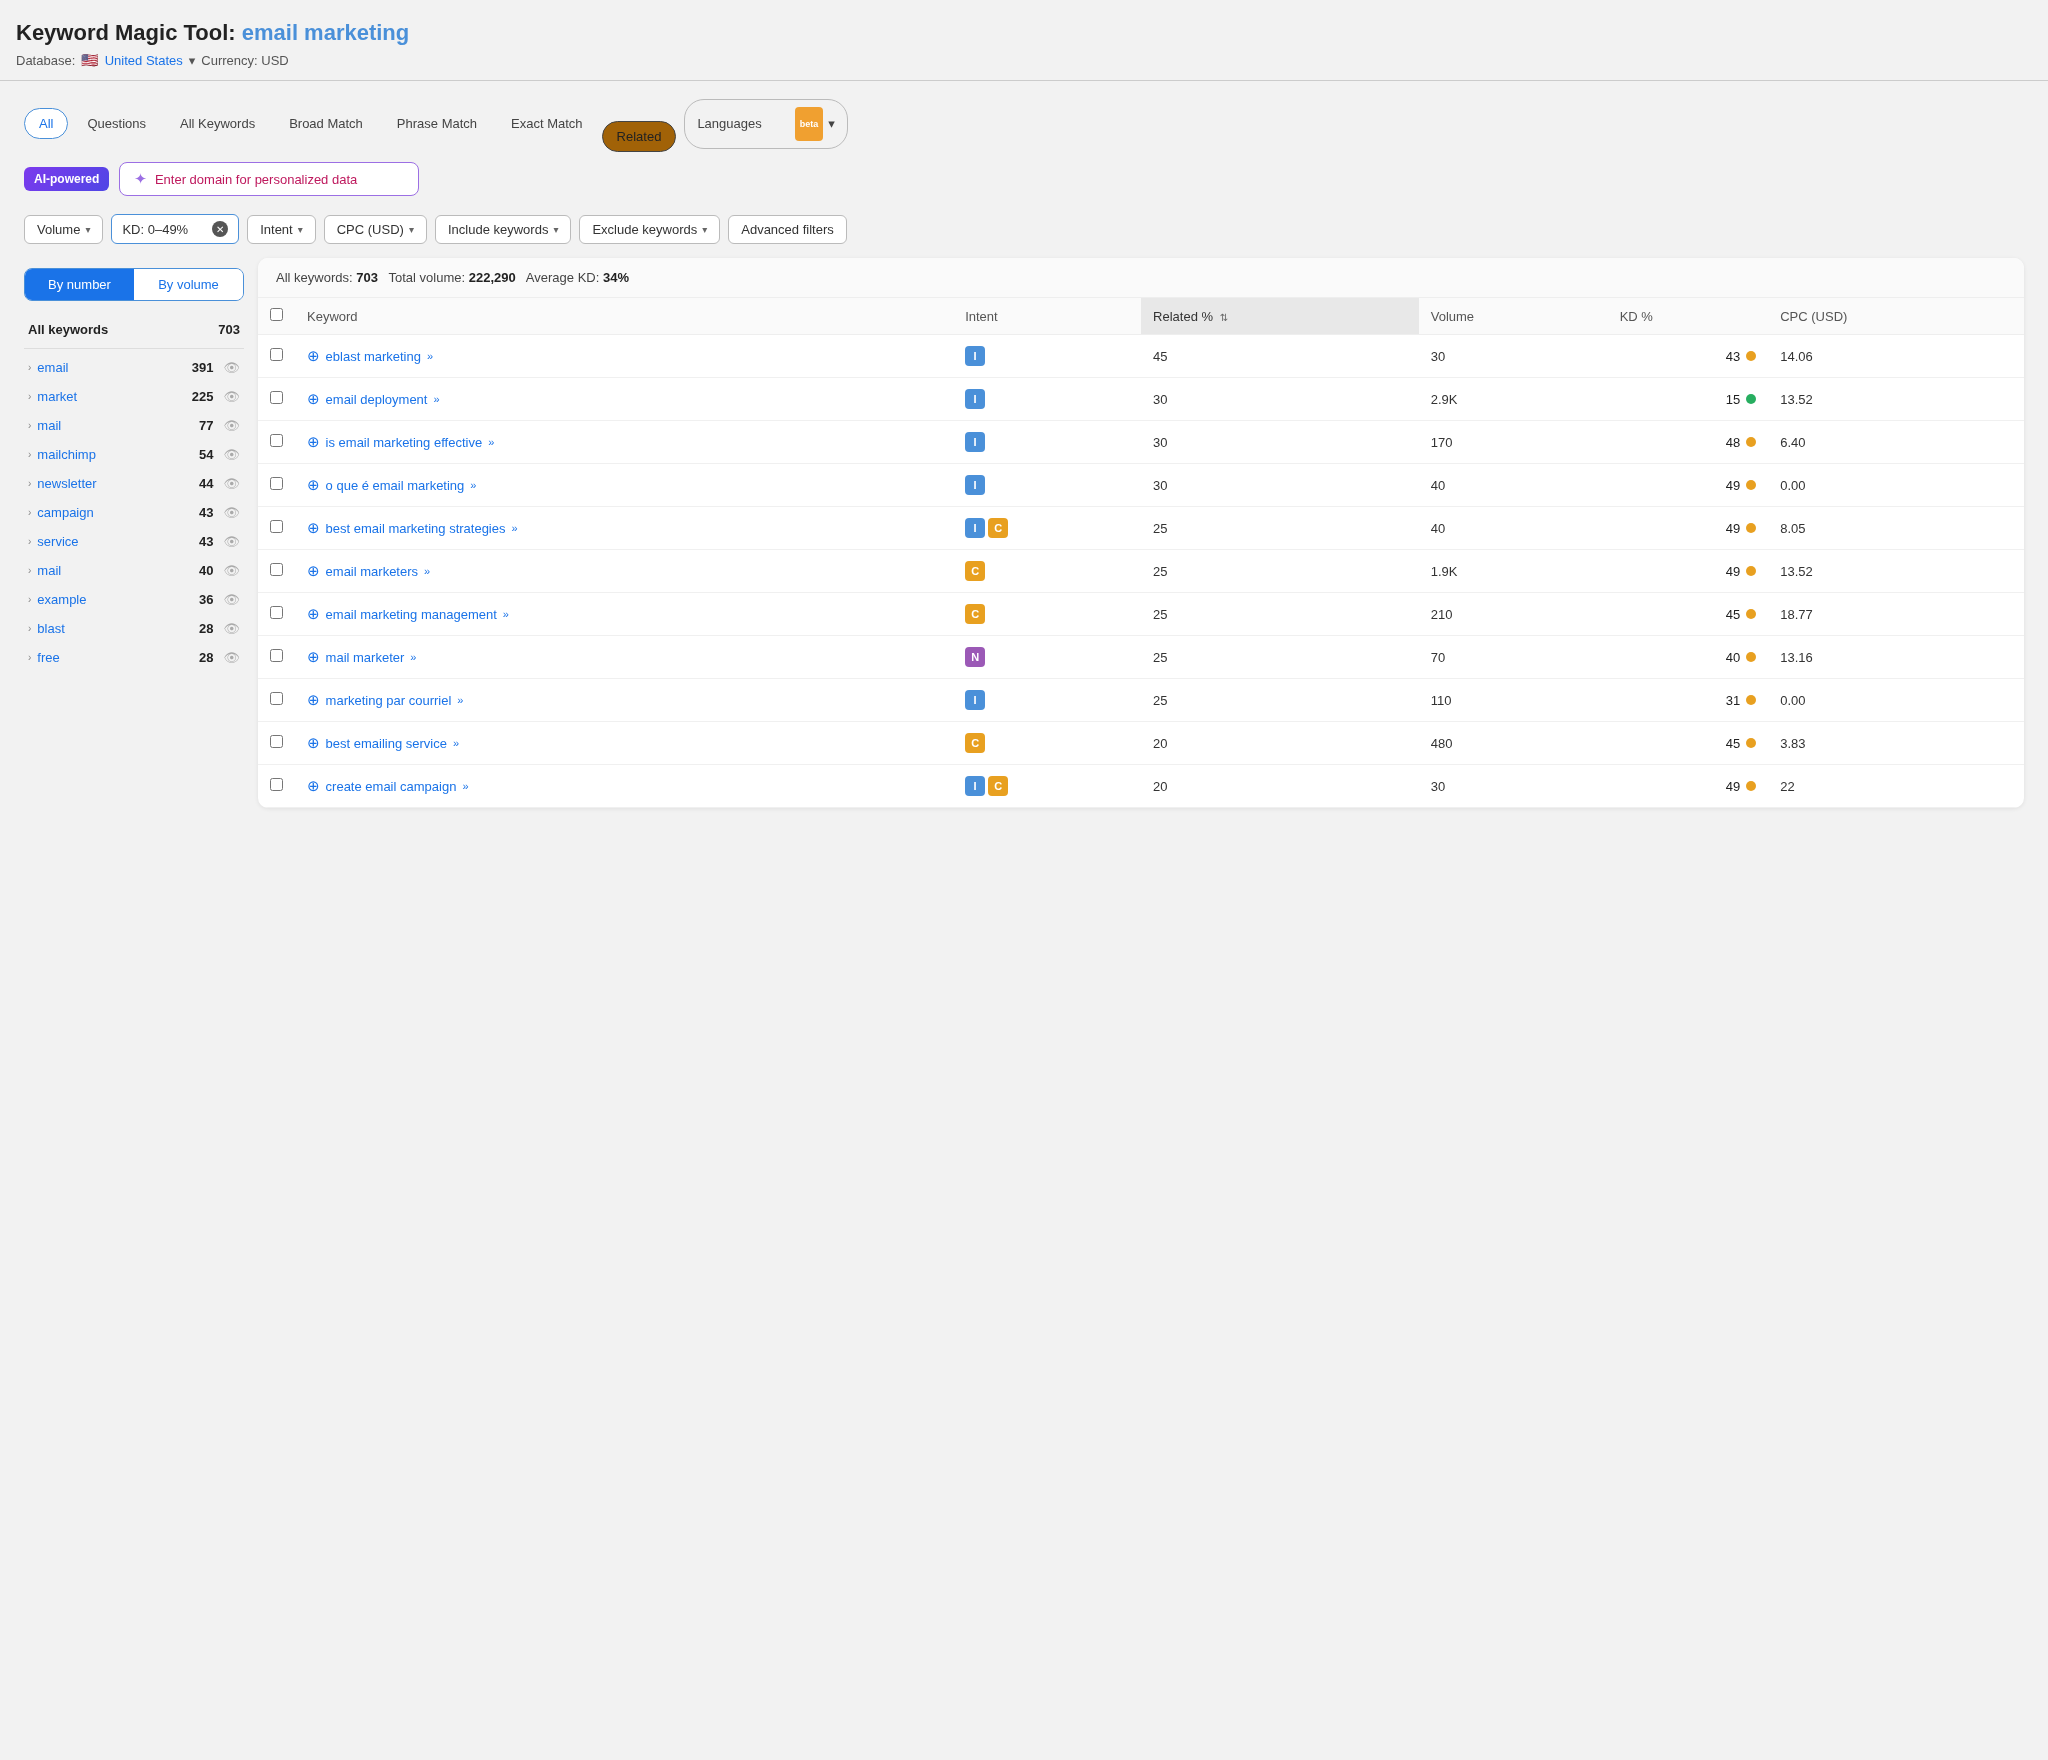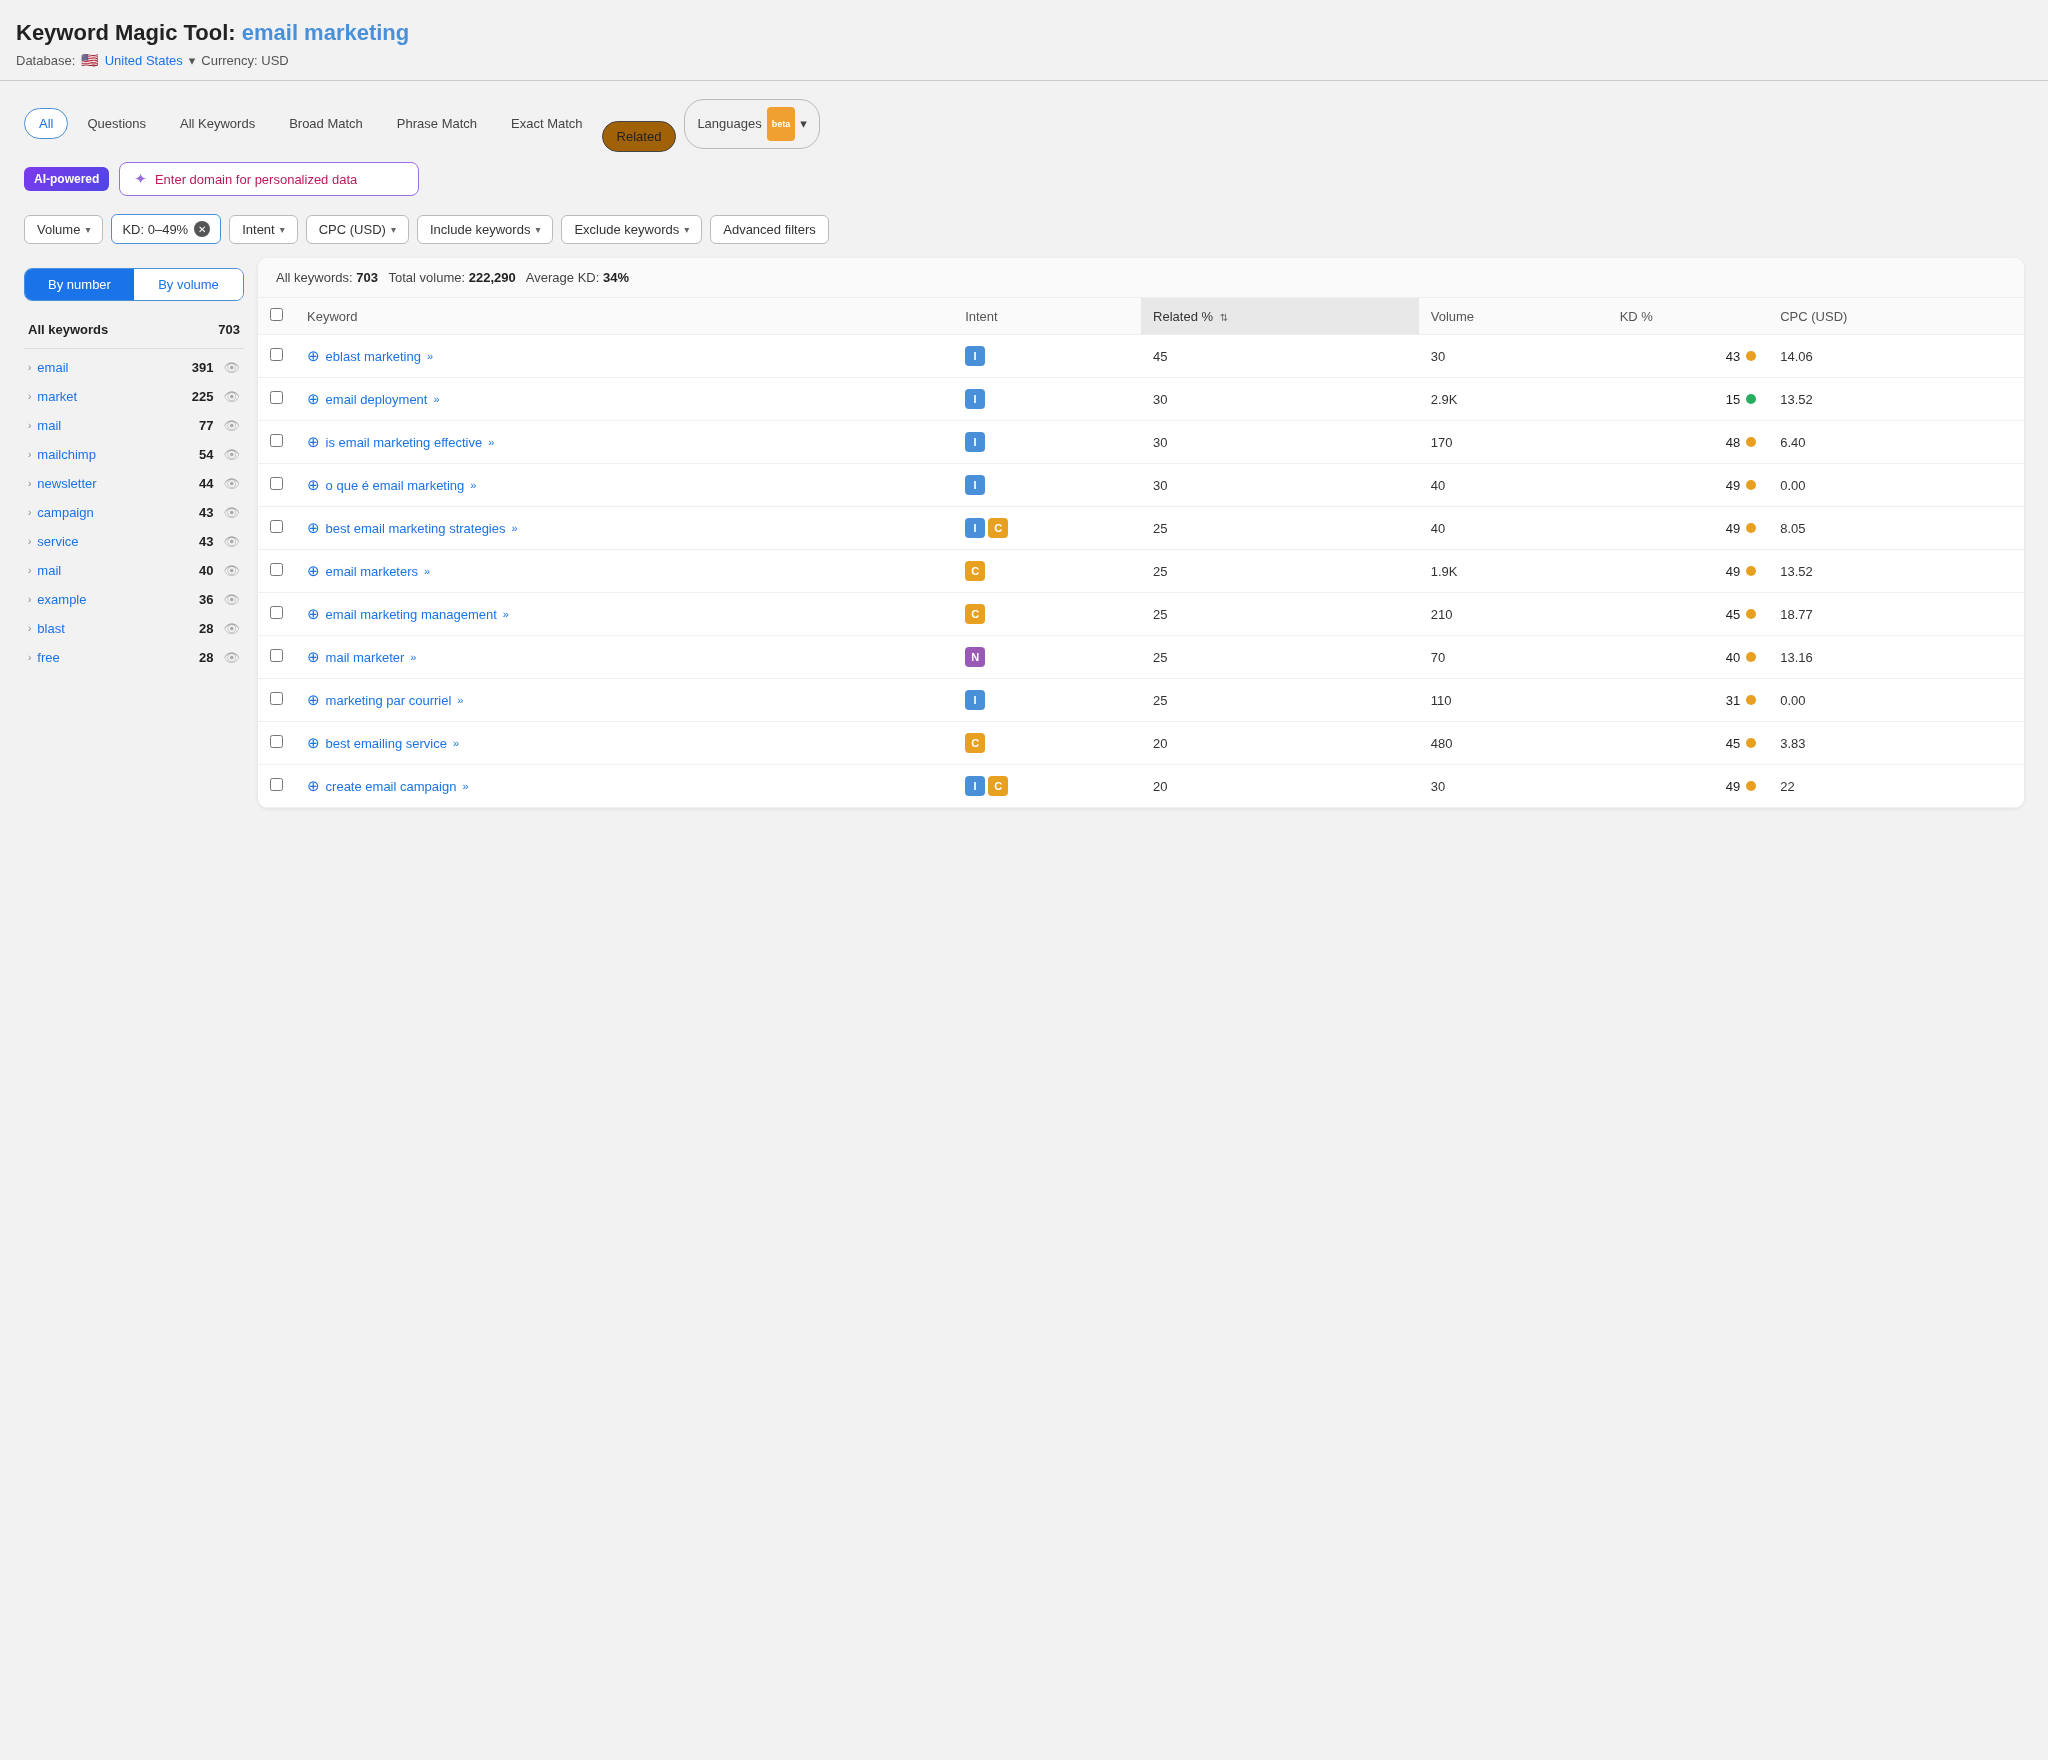--- a/index.html
+++ b/index.html
@@ -11,30 +11,30 @@
     .title span.topic { color: #4a90d9; font-weight: 600; }
     .subtitle { font-size: 13px; color: #555; display: flex; align-items: center; gap: 6px; }
     .flag { font-size: 14px; }
     .db-link { color: #1a73e8; text-decoration: none; font-weight: 500; }
     .divider { height: 1px; background: #ccc; margin: 0 0 0; }
     .tabs-bar { background: #f2f2f2; padding: 14px 24px 0; display: flex; align-items: center; gap: 4px; flex-wrap: wrap; }
     .tab { padding: 7px 14px; border-radius: 20px; border: 1px solid transparent; font-size: 13px; cursor: pointer; color: #444; background: transparent; white-space: nowrap; }
     .tab.active-all { border: 1.5px solid #4a90d9; color: #1a73e8; background: #fff; font-weight: 500; }
     .tab.active-related { border: 1.5px solid #444; color: #222; background: #a16207; font-weight: 500; margin-top: 26px; }
     .tab-languages { display: flex; align-items: center; gap: 5px; padding: 7px 12px; border: 1px solid #bbb; border-radius: 20px; cursor: pointer; color: #444; font-size: 13px; margin-left: 4px; }
-    .beta-badge { background: #f0a030; color: #fff; font-size: 9px; font-weight: 700; padding: 12px 5px; border-radius: 4px; }
+    .beta-badge { background: #f0a030; color: #fff; font-size: 9px; font-weight: 700; padding: 12px 5px; border-radius: 4px; margin-left: 28px; }
     .ai-bar { background: #f2f2f2; padding: 10px 24px; display: flex; align-items: center; gap: 10px; }
     .ai-powered { background: linear-gradient(135deg, #7c3aed, #4f46e5); color: #fff; font-size: 12px; font-weight: 600; padding: 5px 10px; border-radius: 6px; }
     .ai-input-wrap { border: 1.5px solid #9c6fe4; border-radius: 8px; padding: 7px 14px; display: flex; align-items: center; gap: 8px; background: #fff; cursor: text; min-width: 300px; }
     .ai-input-wrap .sparkle { color: #9c6fe4; font-size: 15px; }
     .ai-placeholder { color: #be185d; font-size: 13px; }
     .filters-bar { background: #f2f2f2; padding: 8px 24px 14px; display: flex; align-items: center; gap: 8px; flex-wrap: wrap; }
     .filter-btn { display: flex; align-items: center; gap: 5px; padding: 6px 12px; border: 1px solid #bbb; border-radius: 6px; background: #fff; cursor: pointer; font-size: 13px; color: #333; white-space: nowrap; }
     .filter-btn .arrow { font-size: 10px; color: #666; }
-    .filter-kd { border: 1.5px solid #4a90d9; background: #fff; display: flex; align-items: center; gap: 6px; padding: 6px 10px; border-radius: 6px; cursor: pointer; font-size: 13px; color: #333; }
+    .filter-kd { border: 1.5px solid #4a90d9; background: #fff; display: flex; align-items: center; gap: 24px; padding: 6px 10px; border-radius: 6px; cursor: pointer; font-size: 13px; color: #333; }
     .filter-kd .x-btn { background: #555; color: #fff; border-radius: 50%; width: 16px; height: 16px; display: flex; align-items: center; justify-content: center; font-size: 10px; cursor: pointer; }
     .main-content { display: flex; background: #f2f2f2; gap: 0; padding: 0 24px 24px; }
     .sidebar { width: 220px; flex-shrink: 0; background: #f2f2f2; padding-top: 10px; }
     .toggle-group { display: flex; border: 1.5px solid #4a90d9; border-radius: 8px; overflow: hidden; margin-bottom: 14px; }
     .toggle-btn { flex: 1; padding: 8px 0; text-align: center; font-size: 13px; cursor: pointer; color: #1a73e8; background: #fff; border: none; }
     .toggle-btn.active { background: #1a73e8; color: #fff; }
     .sidebar-list { list-style: none; }
     .sidebar-item { display: flex; align-items: center; justify-content: space-between; padding: 7px 4px; font-size: 13px; color: #333; cursor: pointer; border-radius: 4px; }
     .sidebar-item .item-left { display: flex; align-items: center; gap: 6px; }
     .sidebar-item .chevron { color: #888; font-size: 10px; }

